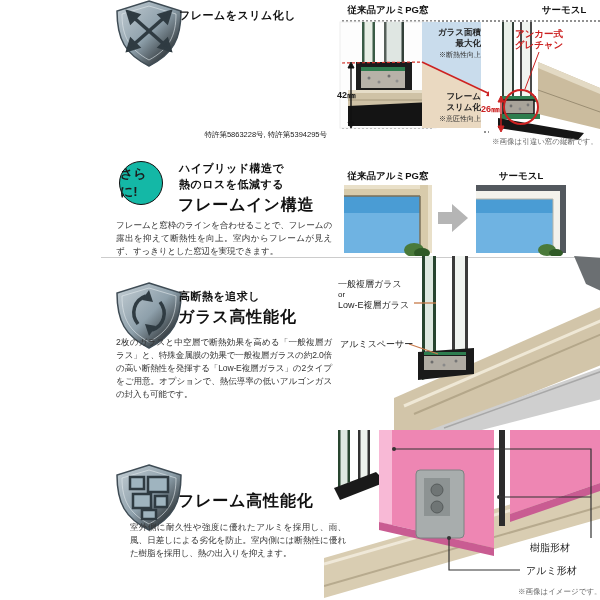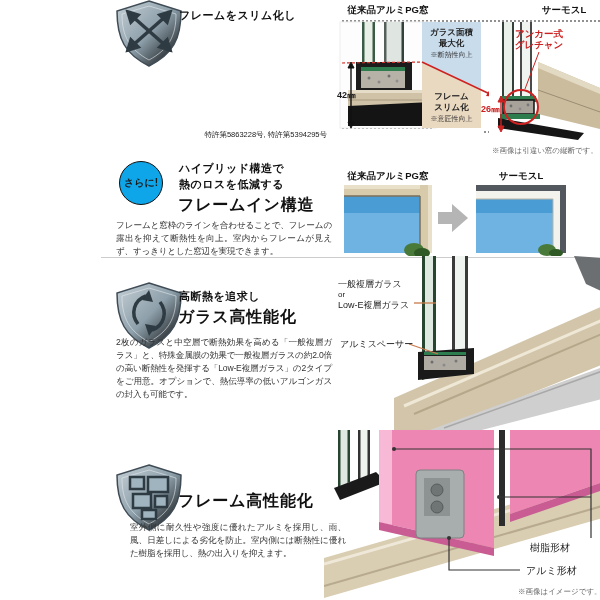--- a/index.html
+++ b/index.html
@@ -4,29 +4,29 @@
 <style>
   html,body{margin:0;padding:0;background:#fff;}
   .page{position:relative;width:600px;height:600px;background:#fff;overflow:hidden;
         font-family:"Liberation Sans",sans-serif;color:#1c1c1c;margin-left:44px;}
   .abs{position:absolute;}
   .t-small{font-size:11px;font-weight:bold;letter-spacing:.5px;color:#111;}
   .t-large{font-size:16px;font-weight:bold;letter-spacing:.8px;color:#111;}
   .body-txt{font-size:8.6px;line-height:13px;letter-spacing:-.2px;color:#333;text-align:justify;}
   .patent{font-size:7.5px;color:#222;text-align:right;}
   .dia-label{font-size:9.5px;font-weight:bold;color:#111;text-align:center;}
-  .box-txt{font-size:8.5px;font-weight:bold;line-height:11px;text-align:center;color:#222;}
+  .box-txt{font-size:8.5px;font-weight:bold;line-height:11px;text-align:right;color:#222;}
   .box-note{font-size:7px;font-weight:normal;color:#333;}
   .red-txt{color:#cc2222;font-weight:bold;}
   .dim{font-size:9px;font-weight:bold;}
   .foot{font-size:7.5px;color:#666;}
   .leader-label{font-size:9px;color:#222;}
   .badge{width:42px;height:42px;border:1.5px solid #111;border-radius:50%;
          display:flex;align-items:center;justify-content:center;
-         font-size:10px;font-weight:bold;background:#0ea5e9;}
+         font-size:13px;font-weight:bold;background:#14b8a6;}
   .divider{height:1px;background:#ccc;}
 </style>
 </head>
 <body>
 
 <div class="page">
 
   <svg class="abs" style="left:70px;top:0px;" width="70" height="68" viewBox="0 0 70 68">
     <defs>
       <linearGradient id="shg1" x1="0" y1="0" x2="1" y2="1">
@@ -137,21 +137,21 @@
     <span>スリム化</span><br>
     <span class="box-note">※意匠性向上</span>
   </div>
 
   <div class="abs dim" style="left:293px;top:89px;">42㎜</div>
   <div class="abs dim red-txt" style="left:437px;top:103px;">26㎜</div>
   <div class="abs red-txt" style="left:466px;top:28px;width:58px;font-size:9.5px;line-height:11px;text-align:center;">
     <span>アンカー式</span><br>
     <span>グレチャン</span>
   </div>
-  <div class="abs foot" style="left:448px;top:146px;">※画像は引違い窓の縦断です。</div>
+  <div class="abs foot" style="left:448px;top:137px;">※画像は引違い窓の縦断です。</div>
 
   <div class="abs badge" style="left:75px;top:161px;">さらに!</div>
   <div class="abs t-small" style="left:135px;top:161px;">ハイブリッド構造で</div>
   <div class="abs t-small" style="left:135px;top:177px;">熱のロスを低減する</div>
   <div class="abs t-large" style="left:134px;top:195px;">フレームイン構造</div>
   <div class="abs body-txt" style="left:72px;top:219px;width:216px;">フレームと窓枠のラインを合わせることで、フレームの露出を抑えて断熱性を向上。室内からフレームが見えず、すっきりとした窓辺を実現できます。</div>
 
   <div class="abs divider" style="left:57px;top:257px;width:487px;"></div>
 
   <svg class="abs" style="left:290px;top:168px;" width="310" height="88" viewBox="0 0 310 88">

